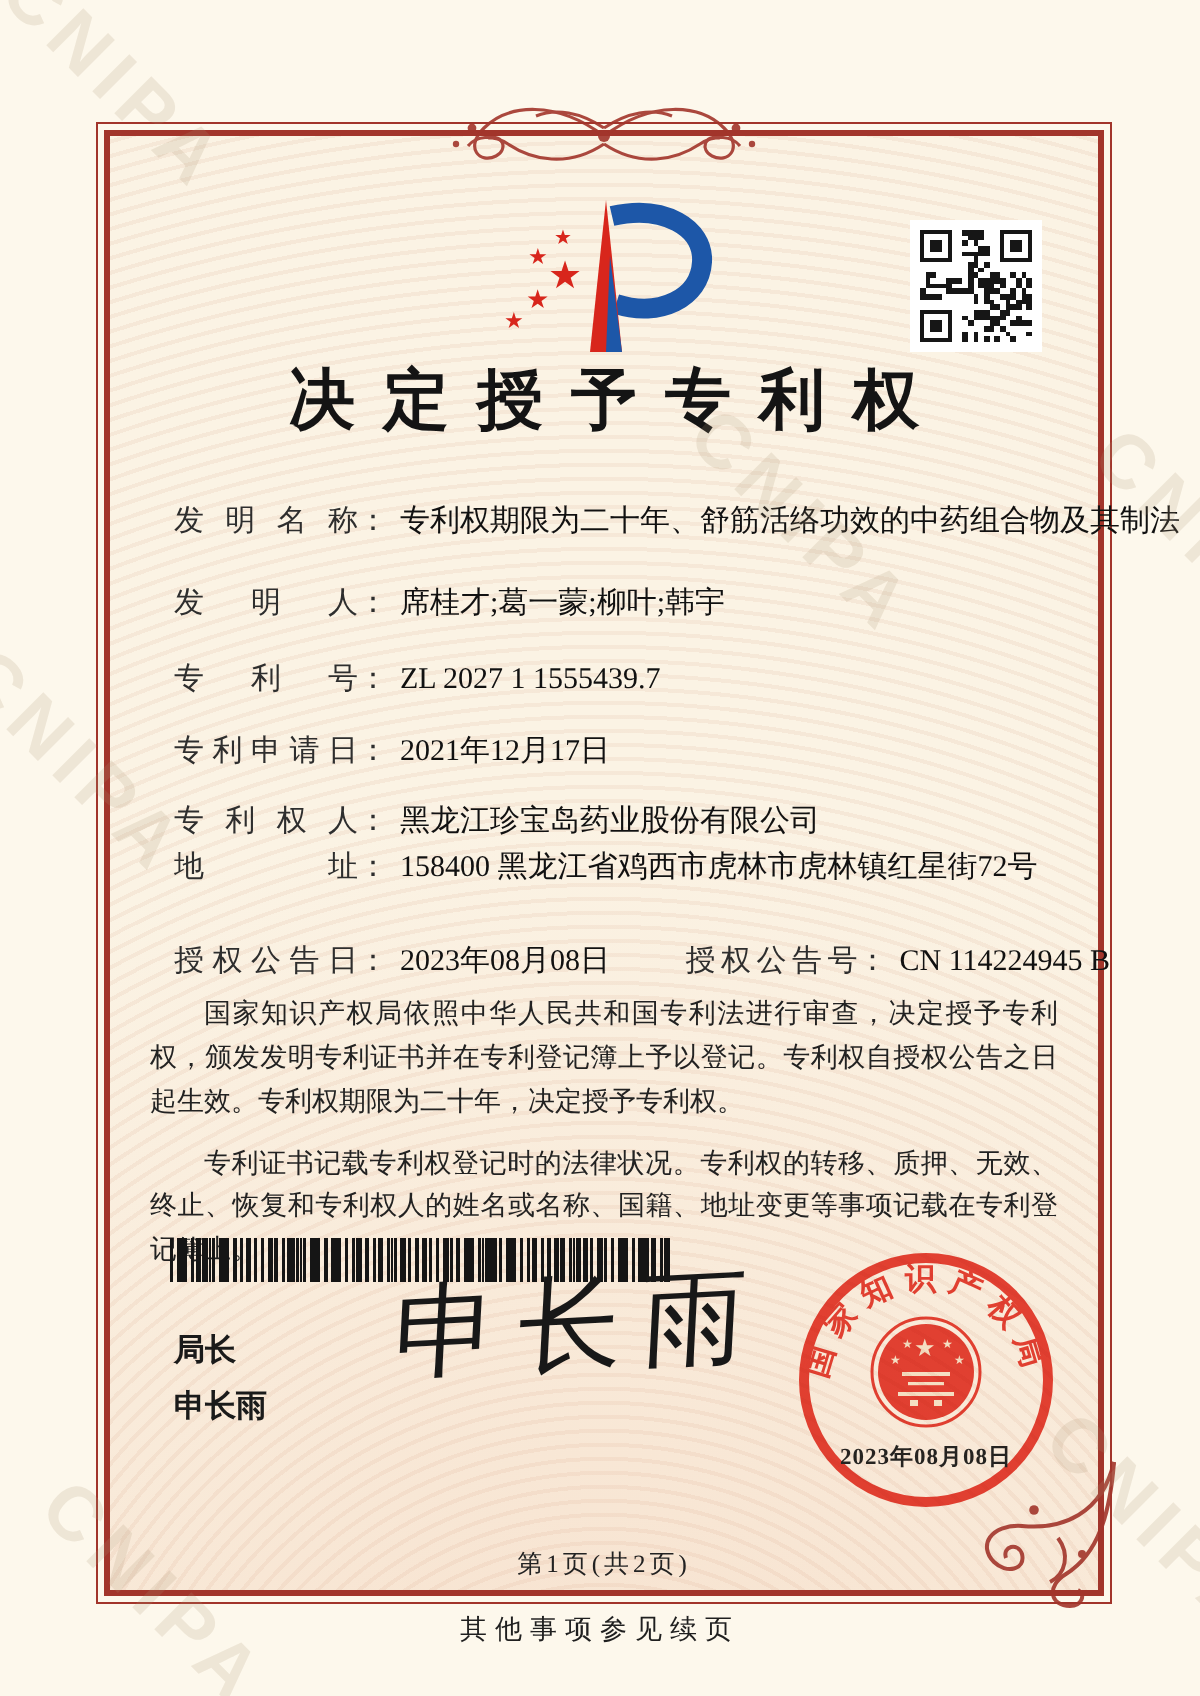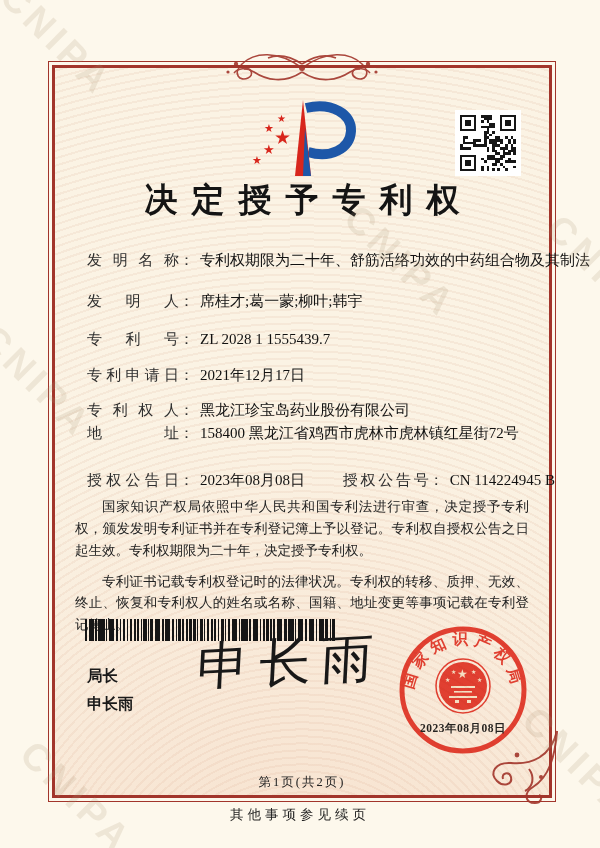--- a/index.html
+++ b/index.html
@@ -260,21 +260,21 @@
   <div class="title">决定授予专利权</div>
 
   <div class="rows">
     <div class="frow" style="top:183px">
       <span class="flabel">发明名称</span><span class="colon">：</span><span class="fvalue">专利权期限为二十年、舒筋活络功效的中药组合物及其制法</span>
     </div>
     <div class="frow" style="top:224px">
       <span class="flabel">发明人</span><span class="colon">：</span><span class="fvalue">席桂才;葛一蒙;柳叶;韩宇</span>
     </div>
     <div class="frow" style="top:262px">
-      <span class="flabel">专利号</span><span class="colon">：</span><span class="fvalue">ZL 2028 1 1555439.7</span>
+      <span class="flabel">专利号</span><span class="colon">：</span><span class="fvalue">ZL 2027 1 1555439.7</span>
     </div>
     <div class="frow" style="top:298px">
       <span class="flabel">专利申请日</span><span class="colon">：</span><span class="fvalue">2021年12月17日</span>
     </div>
     <div class="frow" style="top:333px">
       <span class="flabel">专利权人</span><span class="colon">：</span><span class="fvalue">黑龙江珍宝岛药业股份有限公司</span>
     </div>
     <div class="frow" style="top:356px">
       <span class="flabel">地址</span><span class="colon">：</span><span class="fvalue">158400 黑龙江省鸡西市虎林市虎林镇红星街72号</span>
     </div>

